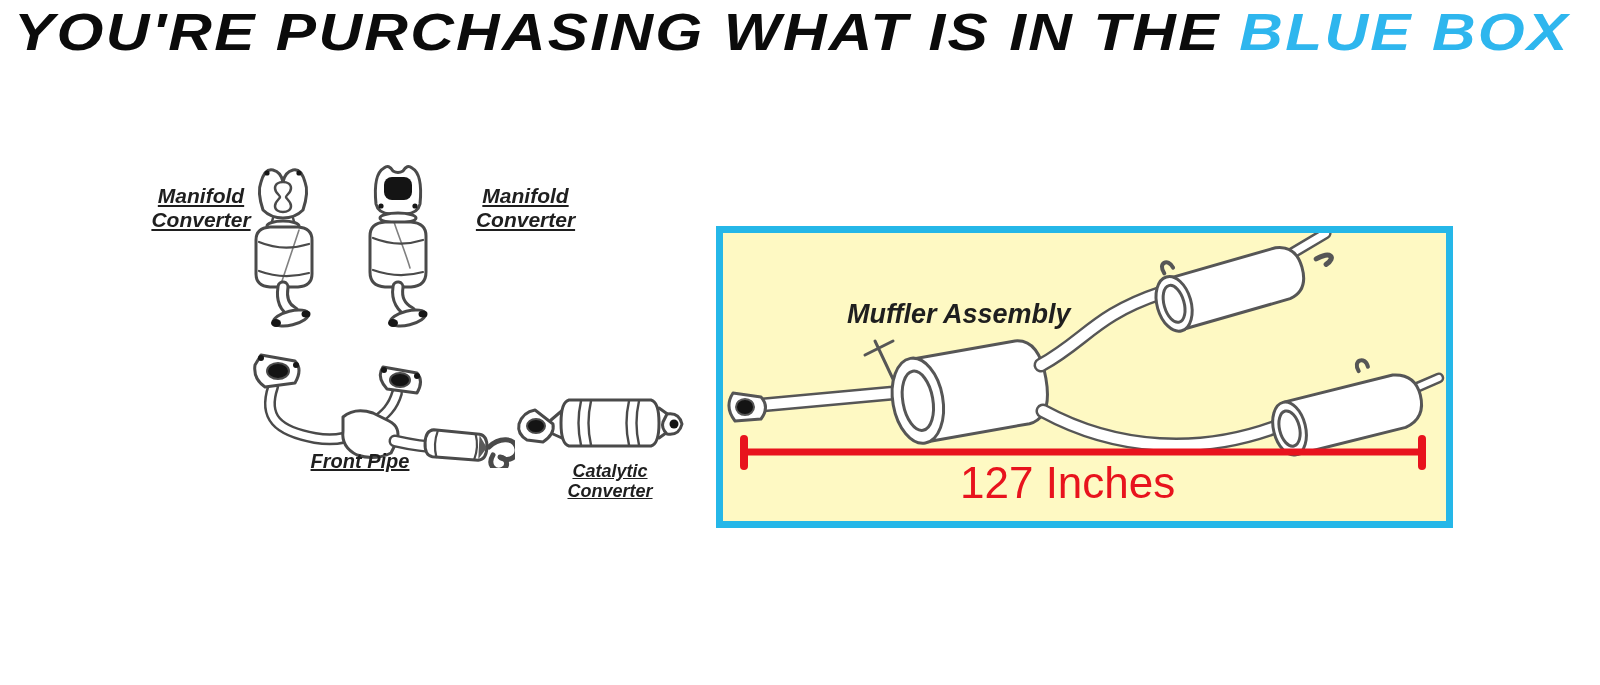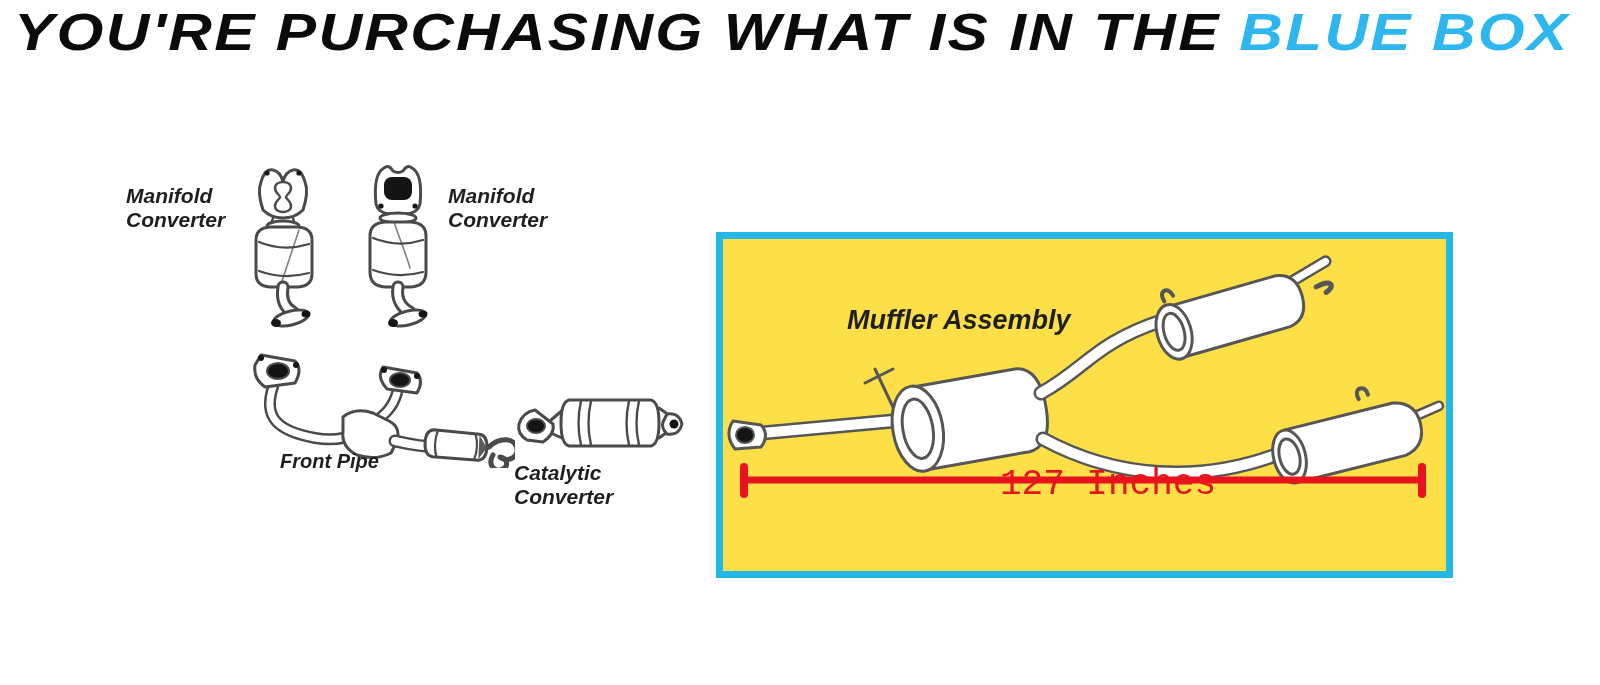--- a/index.html
+++ b/index.html
@@ -12,46 +12,46 @@
   .title-line{
     position:absolute;left:14px;top:0;height:64px;display:flex;align-items:center;
     white-space:nowrap;font-style:italic;font-weight:bold;font-size:52px;
     letter-spacing:2px;transform:scaleX(1.16);transform-origin:left center;
     font-family:"Liberation Sans",sans-serif;
   }
   .title-prefix{color:#0b0b0b;}
   .title-highlight{margin-left:16px;}
   
   .part-label{
-    position:absolute;font-style:italic;font-weight:bold;
-    color:#1f1f1f;line-height:1.12;font-family:"Liberation Sans",sans-serif;
+    position:absolute;text-align:center;font-style:italic;font-weight:bold;
+    color:#1f1f1f;line-height:1.12;font-family:"Liberation Sans",sans-serif;text-decoration:underline;
   }
   .lbl-manifold-left {left:126px;top:184px;width:150px;font-size:21px;}
   .lbl-manifold-right{left:448px;top:184px;width:155px;font-size:21px;}
   .lbl-front-pipe    {left:280px;top:450px;width:160px;font-size:20px;}
-  .lbl-catalytic     {left:514px;top:461px;width:152px;font-size:21px;}
+  .lbl-catalytic     {left:534px;top:461px;width:152px;font-size:18px;}
   .lbl-muffler{
     position:absolute;left:124px;top:66px;font-style:italic;font-weight:bold;
     font-size:27px;color:#1f1f1f;white-space:nowrap;
   }
   
   .drawing{position:absolute;}
   .dw-manifold-left {left:243px;top:158px;}
   .dw-manifold-right{left:358px;top:156px;}
   .dw-front-pipe    {left:237px;top:343px;}
   .dw-catalytic     {left:513px;top:376px;}
   
   .blue-box{
-    position:absolute;left:716px;top:232px;width:737px;height:346px;
-    border:7px solid #25b7e8;box-sizing:border-box;background:#fde047;
+    position:absolute;left:716px;top:226px;width:737px;height:302px;
+    border:7px solid #25b7e8;box-sizing:border-box;background:#fef9c3;
   }
   .muffler-svg{position:absolute;inset:0;width:100%;height:100%;}
   .measure-text{
-    position:absolute;left:237px;top:225px;width:256px;text-align:right;
-    font-family:Liberation Mono, monospace;font-size:36px;font-weight:normal;
+    position:absolute;left:237px;top:225px;width:256px;text-align:left;
+    font-family:Liberation Sans, sans-serif;font-size:44px;font-weight:normal;
     white-space:nowrap;
   }
 </style>
 </head>
 <body>
 
 <div class="stage">
 
   <div class="title-line">
     <span class="title-prefix" style="color: rgb(11, 11, 11);">YOU'RE PURCHASING WHAT IS IN THE</span>

